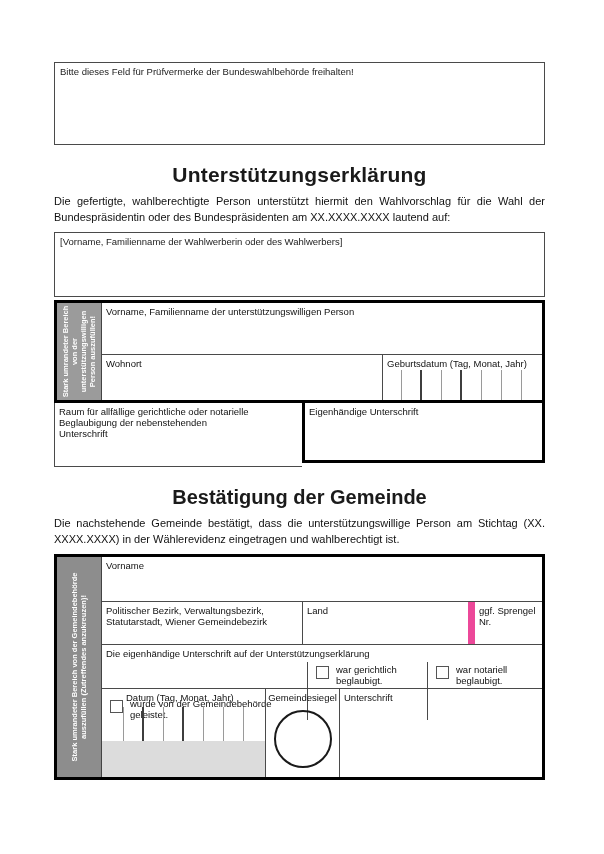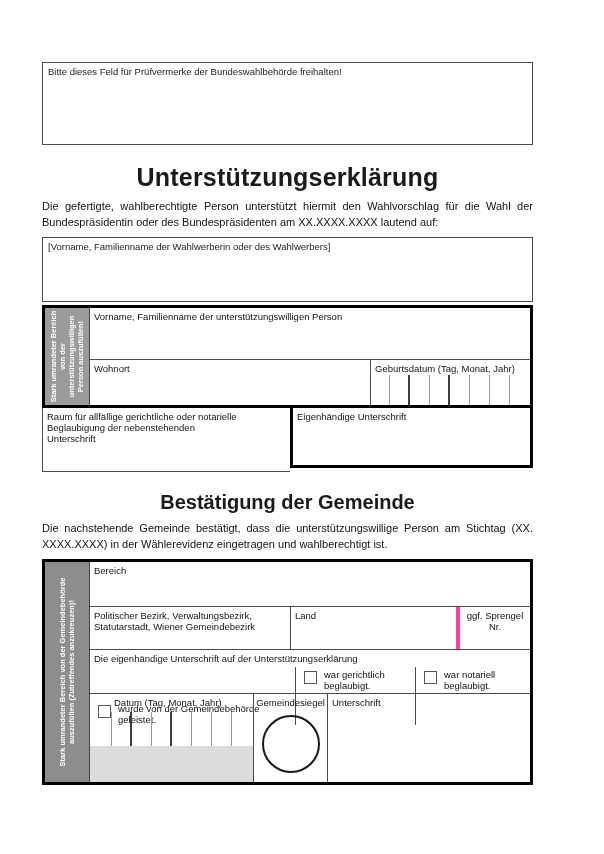--- a/index.html
+++ b/index.html
@@ -3,33 +3,33 @@
 <meta charset="utf-8">
 <style>
   * { box-sizing: border-box; margin: 0; padding: 0; }
   html, body { width: 604px; height: 854px; }
   body {
     background: #ffffff;
     font-family: "Liberation Sans", sans-serif;
     color: #1a1a1a;
     position: relative;
   }
-  .page { position: absolute; left: 42px; top: 0; width: 491px; }
+  .page { position: absolute; left: 54px; top: 0; width: 491px; }
 
   
   .box {
     border: 1px solid #4a4a4a;
     font-size: 9.5px;
     padding: 3px 5px;
     color: #222;
   }
   .reserved-box { margin-top: 62px; height: 83px; }
   .candidate-box { margin-top: 7px; height: 65px; }
 
-  h1.title { margin-top: 18px; text-align: center; font-size: 25px; font-weight: bold; letter-spacing: 0.2px; }
+  h1.title { margin-top: 18px; text-align: center; font-size: 21px; font-weight: bold; letter-spacing: 0.2px; }
   h2.title { margin-top: 19px; text-align: center; font-size: 20px; font-weight: bold; }
   p.intro {
     margin-top: 7px;
     font-size: 11px;
     line-height: 15.5px;
     text-align: justify;
     color: #111;
   }
 
   
@@ -71,21 +71,21 @@
   .sig-cell { width: 243px; height: 60px; border: 3px solid #000; border-top: none; }
 
   
   .table2 { margin-top: 7px; border: 3px solid #000; height: 226px; display: flex; }
   .t2-main { flex: 1; display: flex; flex-direction: column; }
   .gemeinde-cell { height: 45px; border-bottom: 1px solid #4a4a4a; }
   .t2-row2 { height: 43px; border-bottom: 1px solid #4a4a4a; display: flex; }
   .bezirk-cell { width: 200px; }
   .bezirk-cell .lbl { width: 190px; }
   .land-cell { width: 166px; border-left: 1px solid #4a4a4a; }
-  .sprengel-cell { flex: 1; border-left: 4px solid #ec4899; text-align: center; }
+  .sprengel-cell { flex: 1; border-left: 7px solid #ec4899; }
   .t2-row3 { height: 44px; border-bottom: 1px solid #4a4a4a; display: flex; flex-direction: column; }
   .cb-row { flex: 1; display: flex; }
   .cb-cell { display: flex; align-items: flex-start; padding-top: 2px; }
   .cb-1 { width: 205px; margin-top: 34px; }
   .cb-2 { width: 120px; border-left: 1px solid #4a4a4a; }
   .cb-3 { flex: 1; border-left: 1px solid #4a4a4a; }
   .checkbox {
     width: 13px; height: 13px; border: 1px solid #555; background: #fff;
     display: inline-block; flex-shrink: 0; margin: 2px 0 0 8px;
   }
@@ -155,21 +155,21 @@
 
   <h2 class="title">Bestätigung der Gemeinde</h2>
   <p class="intro">Die nachstehende Gemeinde bestätigt, dass die unterstützungswillige Person am Stichtag (XX. XXXX.XXXX) in der Wählerevidenz eingetragen und wahlberechtigt ist.</p>
 
   <div class="table2">
     <div class="sidebar sb2">
       <div class="sidebar-text sb2-text">Stark umrandeter Bereich von der Gemeindebehörde auszufüllen (Zutreffendes anzukreuzen)!</div>
     </div>
     <div class="t2-main">
       <div class="gemeinde-cell">
-        <span class="lbl">Bereich</span>
+        <span class="lbl">Vorname</span>
       </div>
       <div class="t2-row2">
         <div class="bezirk-cell">
           <span class="lbl">Politischer Bezirk, Verwaltungsbezirk, Statutarstadt, Wiener Gemeindebezirk</span>
         </div>
         <div class="land-cell">
           <span class="lbl">Land</span>
         </div>
         <div class="sprengel-cell">
           <span class="lbl">ggf. Sprengel Nr.</span>

